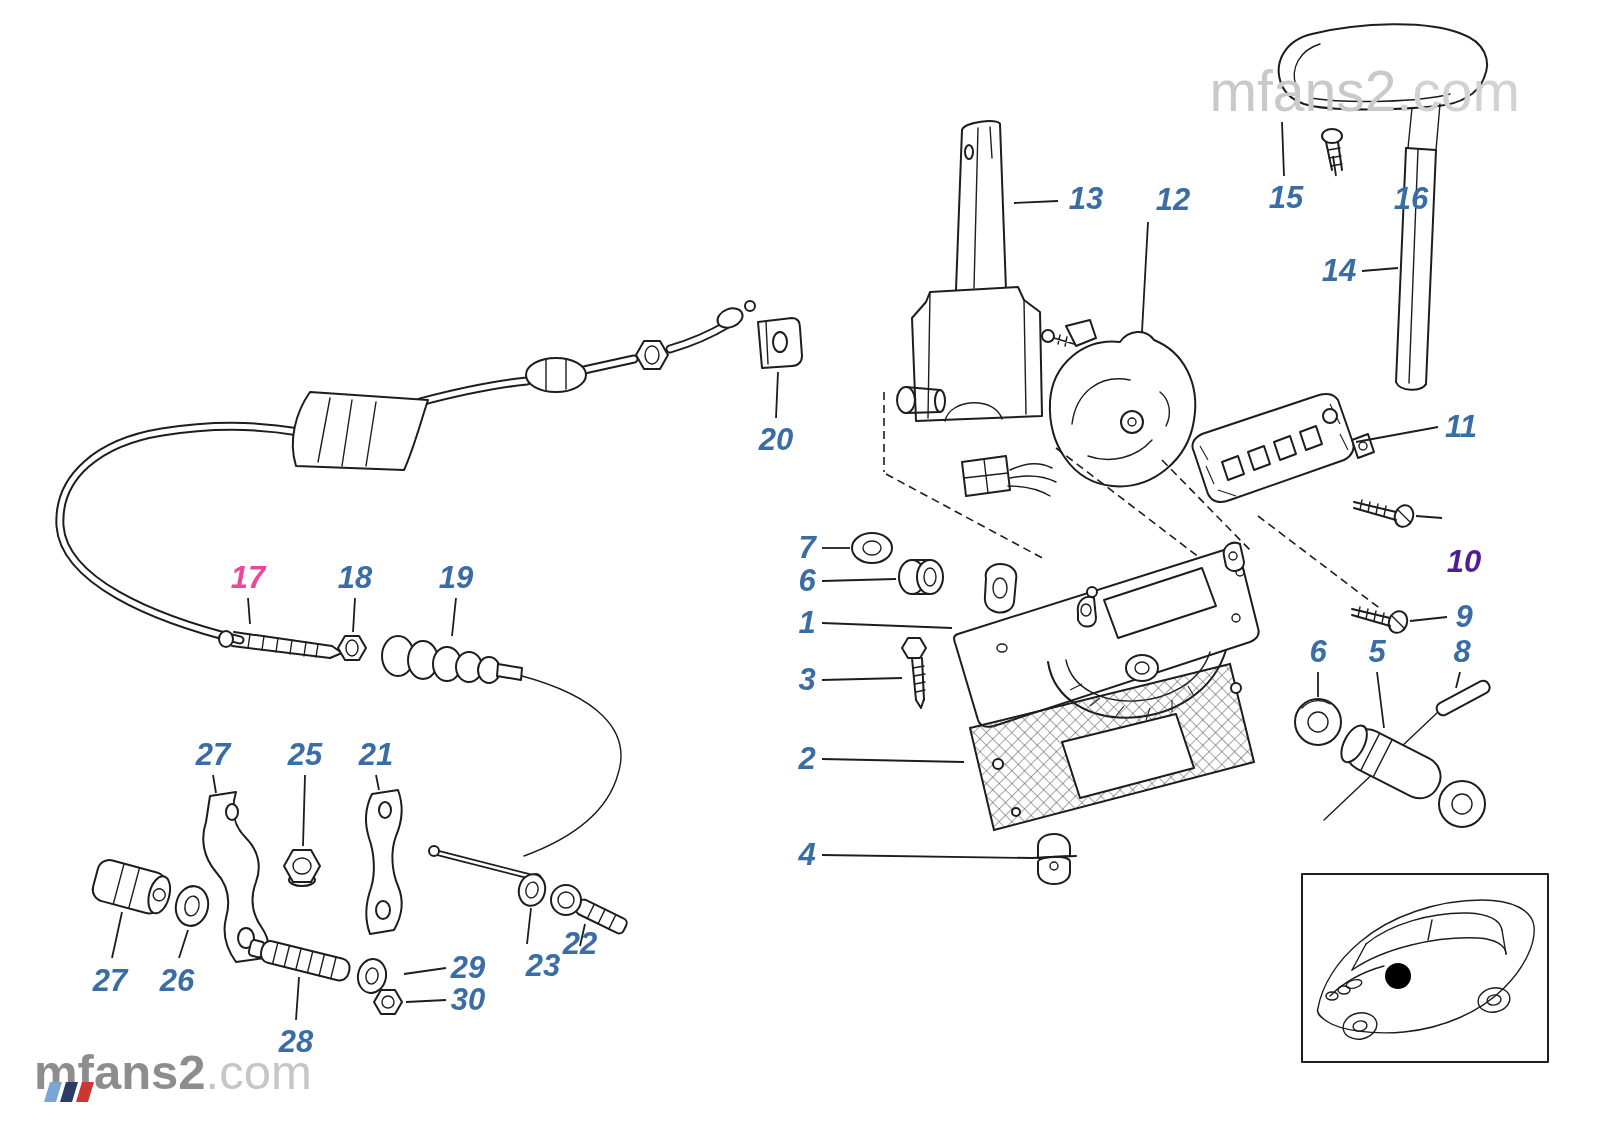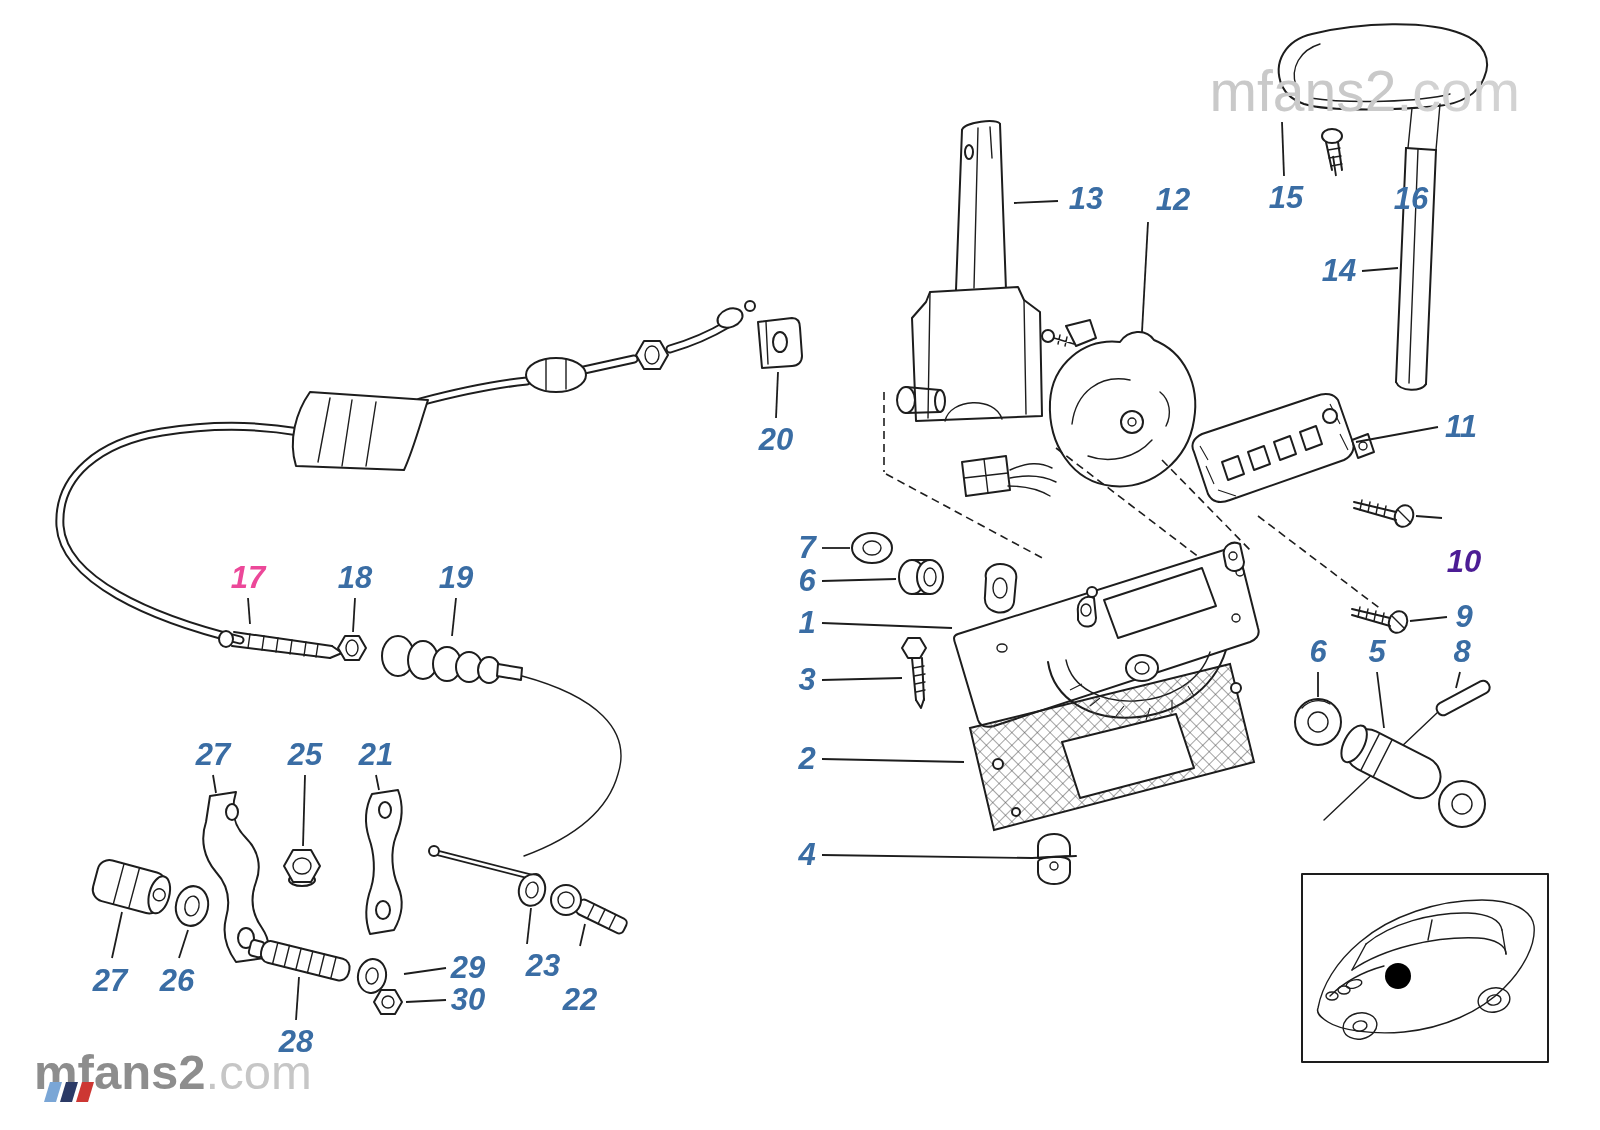--- a/index.html
+++ b/index.html
@@ -395,21 +395,21 @@
       <div class="part-label" style="left: 1462px; top: 652px; color: rgb(58, 109, 164);">8</div>
       <div class="part-label" style="left: 213px; top: 755px; color: rgb(58, 109, 164);">27</div>
       <div class="part-label" style="left: 305px; top: 755px; color: rgb(58, 109, 164);">25</div>
       <div class="part-label" style="left: 376px; top: 755px; color: rgb(58, 109, 164);">21</div>
       <div class="part-label" style="left: 110px; top: 981px; color: rgb(58, 109, 164);">27</div>
       <div class="part-label" style="left: 177px; top: 981px; color: rgb(58, 109, 164);">26</div>
       <div class="part-label" style="left: 296px; top: 1042px; color: rgb(58, 109, 164);">28</div>
       <div class="part-label" style="left: 468px; top: 968px; color: rgb(58, 109, 164);">29</div>
       <div class="part-label" style="left: 468px; top: 1000px; color: rgb(58, 109, 164);">30</div>
       <div class="part-label" style="left: 527px; top: 966px; color: rgb(58, 109, 164); margin-left: 16px;">23</div>
-      <div class="part-label" style="left: 580px; top: 1000px; color: rgb(58, 109, 164);">22</div>
+      <div class="part-label" style="left: 580px; top: 944px; color: rgb(58, 109, 164);">22</div>
     </div>
 
 <div class="wm" id="wm-top"><span class="b">mfans2</span><span class="d">.com</span></div>
 <div class="wm" id="wm-bottom"><span class="b">mfans2</span><span class="d">.com</span></div>
 
 <svg id="brand-stripes" viewBox="0 0 72 26">
   <polygon id="stripe-blue" points="8,24 14,4 26,4 20,24" fill="#7aa6d6"></polygon>
   <polygon id="stripe-navy" points="24,24 30,4 42,4 36,24" fill="#2b3a66"></polygon>
   <polygon id="stripe-red" points="40,24 46,4 58,4 52,24" fill="#cd3733"></polygon>
 </svg>

